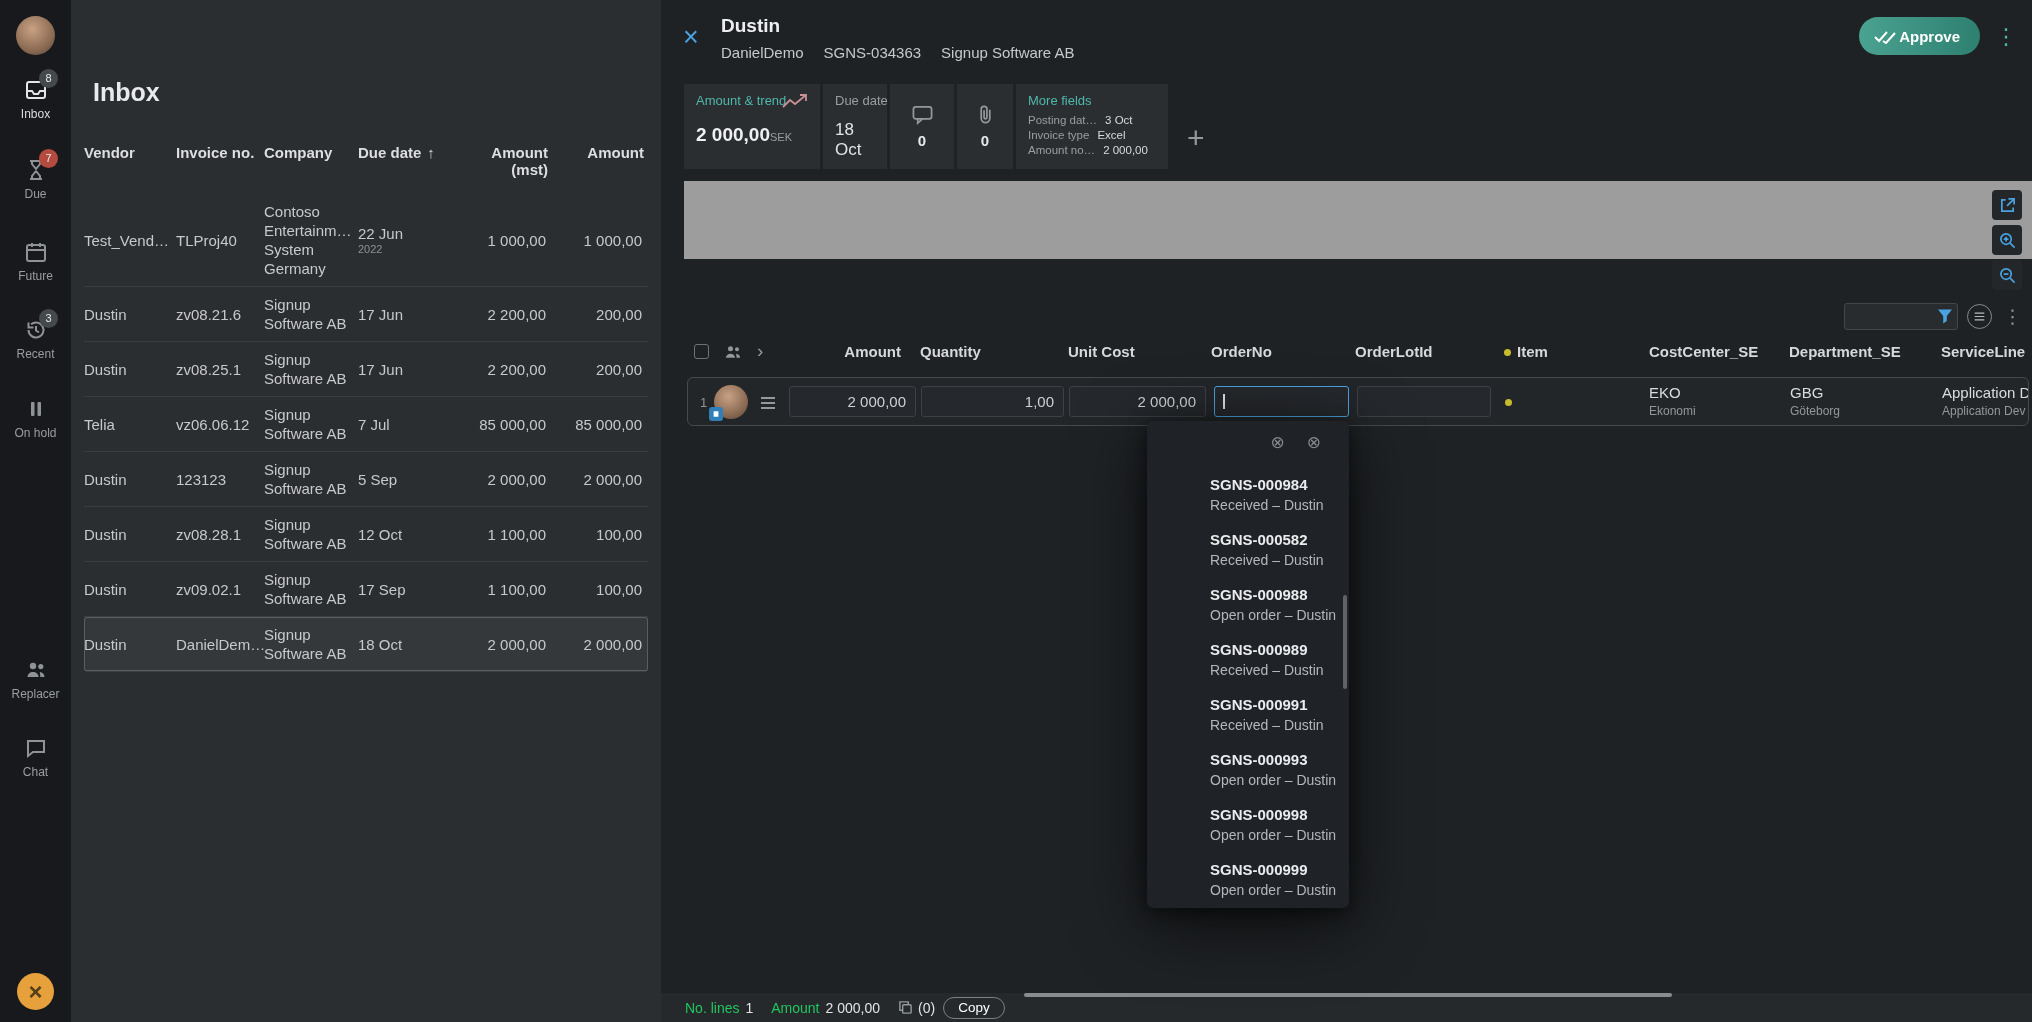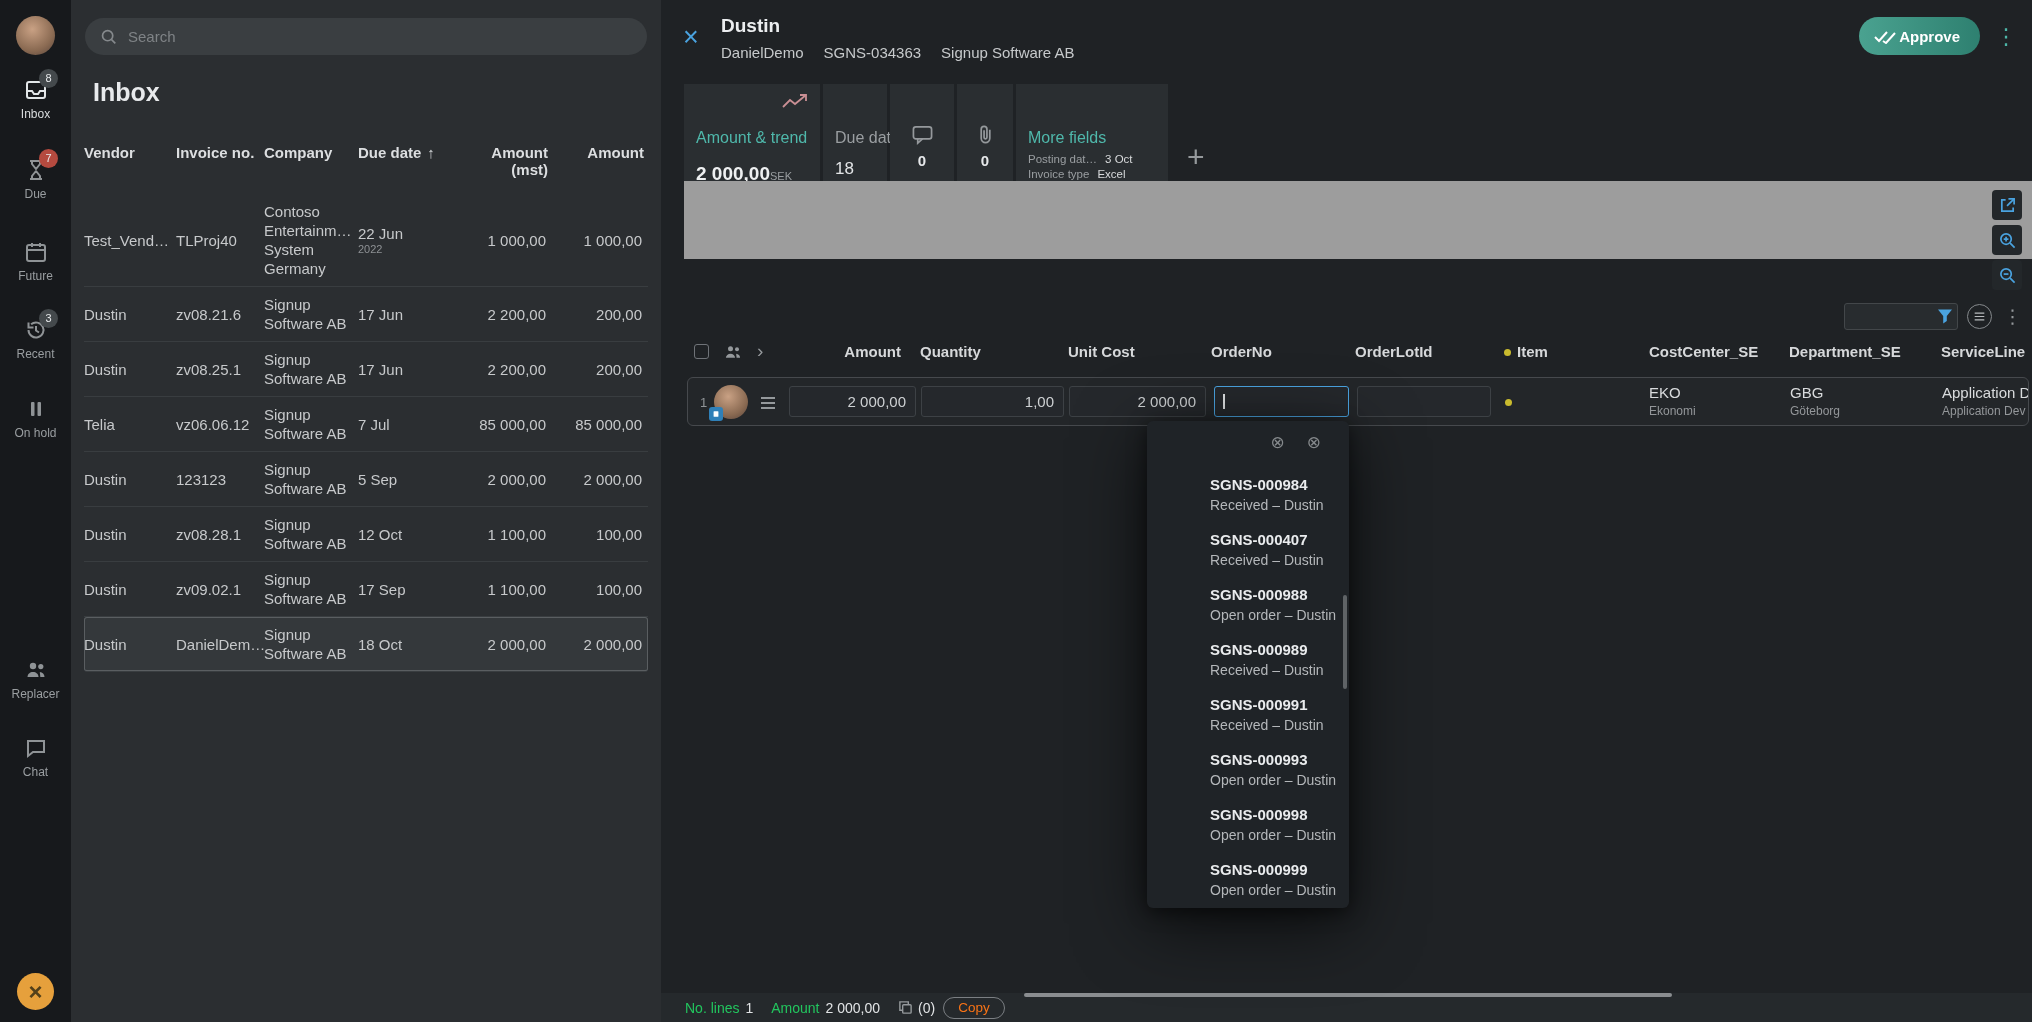--- a/index.html
+++ b/index.html
@@ -49,21 +49,21 @@
   .close-btn { position:absolute; left:22px; top:24px; color:#4aa3e0; font-size:27px; line-height:27px; cursor:pointer; }
   .d-title { position:absolute; left:60px; top:15px; font-size:19px; font-weight:700; color:#eceef0; }
   .d-sub { position:absolute; left:60px; top:44px; font-size:15px; color:#c6c9cb; display:flex; gap:20px; }
   .approve-btn { position:absolute; right:52px; top:17px; height:38px; border:none; border-radius:19px;
     padding:0 20px 0 15px; background:linear-gradient(90deg,#4aa290,#2e8070); color:#fff; font-size:15px;
     font-weight:600; display:flex; align-items:center; gap:3px; cursor:pointer; font-family:"Liberation Sans",sans-serif; }
   .h-kebab { position:absolute; right:15px; top:24px; color:#4db6a8; font-size:22px; cursor:pointer; }
 
   .cards { position:absolute; left:23px; top:84px; display:flex; gap:3px; align-items:stretch; }
   .card { background:#2a2e31; padding:9px 12px; position:relative; min-height:78px; cursor:pointer; }
-  .card-label { font-size:16px; white-space:nowrap;margin-top:36px; }
+  .card-label { font-size:13px; white-space:nowrap; }
   .teal { color:#4fb8ab; }
   .glabel { color:#9a9ea1; }
   .card-amount { margin-top:16px; font-size:19px; font-weight:700; color:#eef0f1; white-space:nowrap; }
   .card-amount .sek { font-size:11px; color:#9a9ea1; font-weight:400; }
   .card-due .val { margin-top:12px; font-size:17px; color:#e2e4e6; }
   .card-ico { display:flex; flex-direction:column; align-items:center; justify-content:center; gap:7px;
     min-width:64px; color:#95999c; }
   .card-ico svg { width:21px; height:21px; }
   .card-ico .cnt { font-size:15px; font-weight:700; color:#e6e8ea; }
   .trend-ico { position:absolute; right:10px; top:10px; width:28px; height:16px; }
@@ -126,21 +126,21 @@
   .dd-status { font-size:14px; color:#b4b7ba; line-height:20px; }
   .dd-scroll { position:absolute; right:2px; top:174px; width:4px; height:94px; background:#5f6366;
     border-radius:2px; cursor:grab; }
 
   .status-bar { position:absolute; left:0; right:0; bottom:0; height:29px; background:#25292c;
     display:flex; align-items:center; padding-left:24px; font-size:14px; }
   .sb-lbl { color:#22c55e; margin-right:6px; }
   .sb-val { color:#e2e4e6; margin-right:18px; }
   .sb-ico { width:15px; height:15px; color:#95999c; margin-right:5px; }
   .copy-btn { margin-left:8px; height:22px; padding:0 14px; border-radius:11px; border:1px solid #7b7f83;
-    background:transparent; color:#f97316; font-size:13.5px; cursor:pointer; font-family:"Liberation Sans",sans-serif; }
+    background:transparent; color:#ffffff; font-size:13.5px; cursor:pointer; font-family:"Liberation Sans",sans-serif; }
   .h-scroll { position:absolute; left:363px; top:0; width:648px; height:4px; background:#8a8d90;
     border-radius:2px; cursor:grab; }
 </style>
 </head>
 <body>
 
 <div class="sidebar">
   <div class="side-avatar"></div>
 
   <div class="nav-item active" style="top:78px">
@@ -218,27 +218,20 @@
     </span>
     <span class="ni-label">Chat</span>
   </div>
 
   <div class="app-logo">
       <span>×</span>
     </div>
 </div>
 
 <div class="inbox-panel">
-  <div class="search-box">
-    <svg viewBox="0 0 20 20" fill="none" stroke="currentColor" stroke-width="2">
-        <circle cx="9" cy="9" r="6"></circle>
-        <line x1="13.6" y1="13.6" x2="18" y2="18"></line>
-      </svg>
-    <input type="text" placeholder="Search" style="">
-  </div>
 
   <div class="panel-title">Inbox</div>
 
   <div class="inv-table">
     <div class="inv-grid inv-head">
       <div>Vendor</div>
       <div>Invoice no.</div>
       <div>Company</div>
       <div><span>Due date</span><span class="sort-arrow">↑</span></div>
       <div class="c-r"><span>Amount</span><br><span>(mst)</span></div>
@@ -492,21 +485,21 @@
     <div class="dd-tools">
       <span>⊗</span>
       <span>⊗</span>
     </div>
     <div class="dd-list">
       <div class="dd-item">
         <div class="dd-id">SGNS-000984</div>
         <div class="dd-status">Received – Dustin</div>
       </div>
       <div class="dd-item">
-        <div class="dd-id">SGNS-000407</div>
+        <div class="dd-id">SGNS-000582</div>
         <div class="dd-status">Received – Dustin</div>
       </div>
       <div class="dd-item">
         <div class="dd-id">SGNS-000988</div>
         <div class="dd-status">Open order – Dustin</div>
       </div>
       <div class="dd-item">
         <div class="dd-id">SGNS-000989</div>
         <div class="dd-status">Received – Dustin</div>
       </div>

